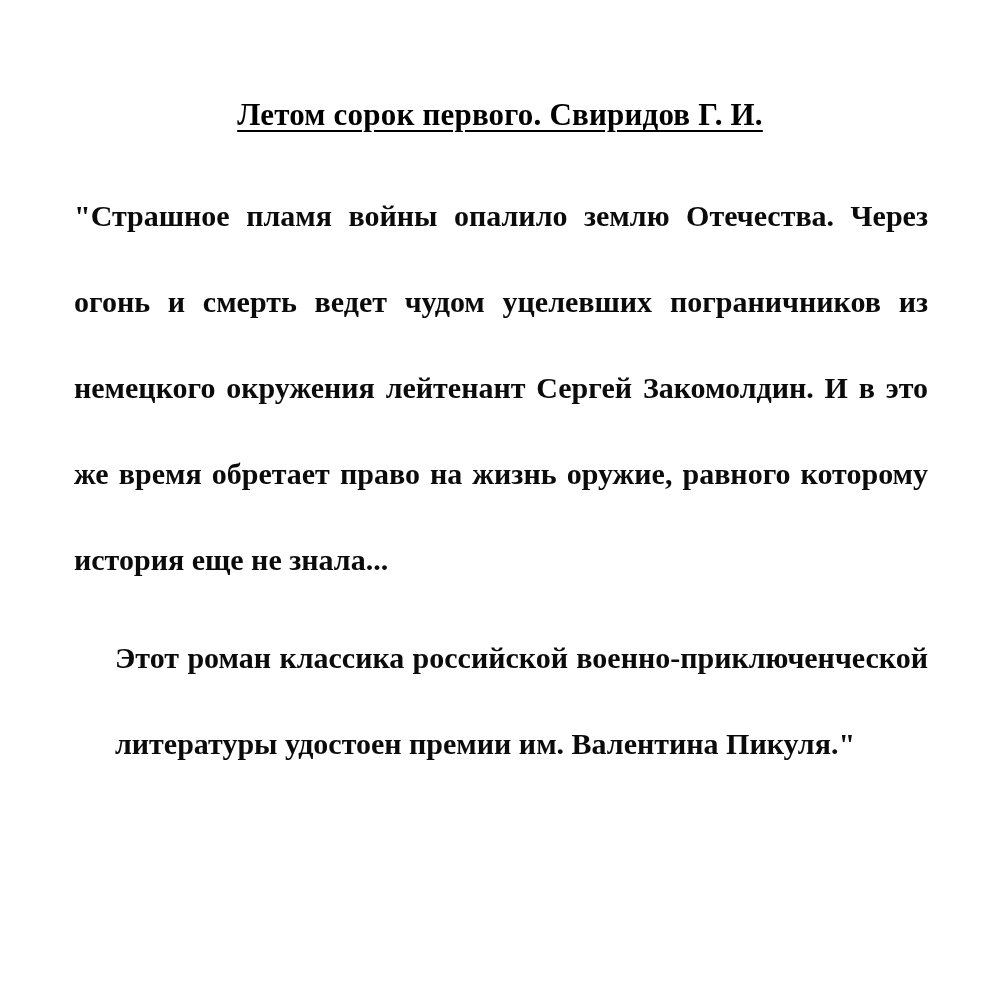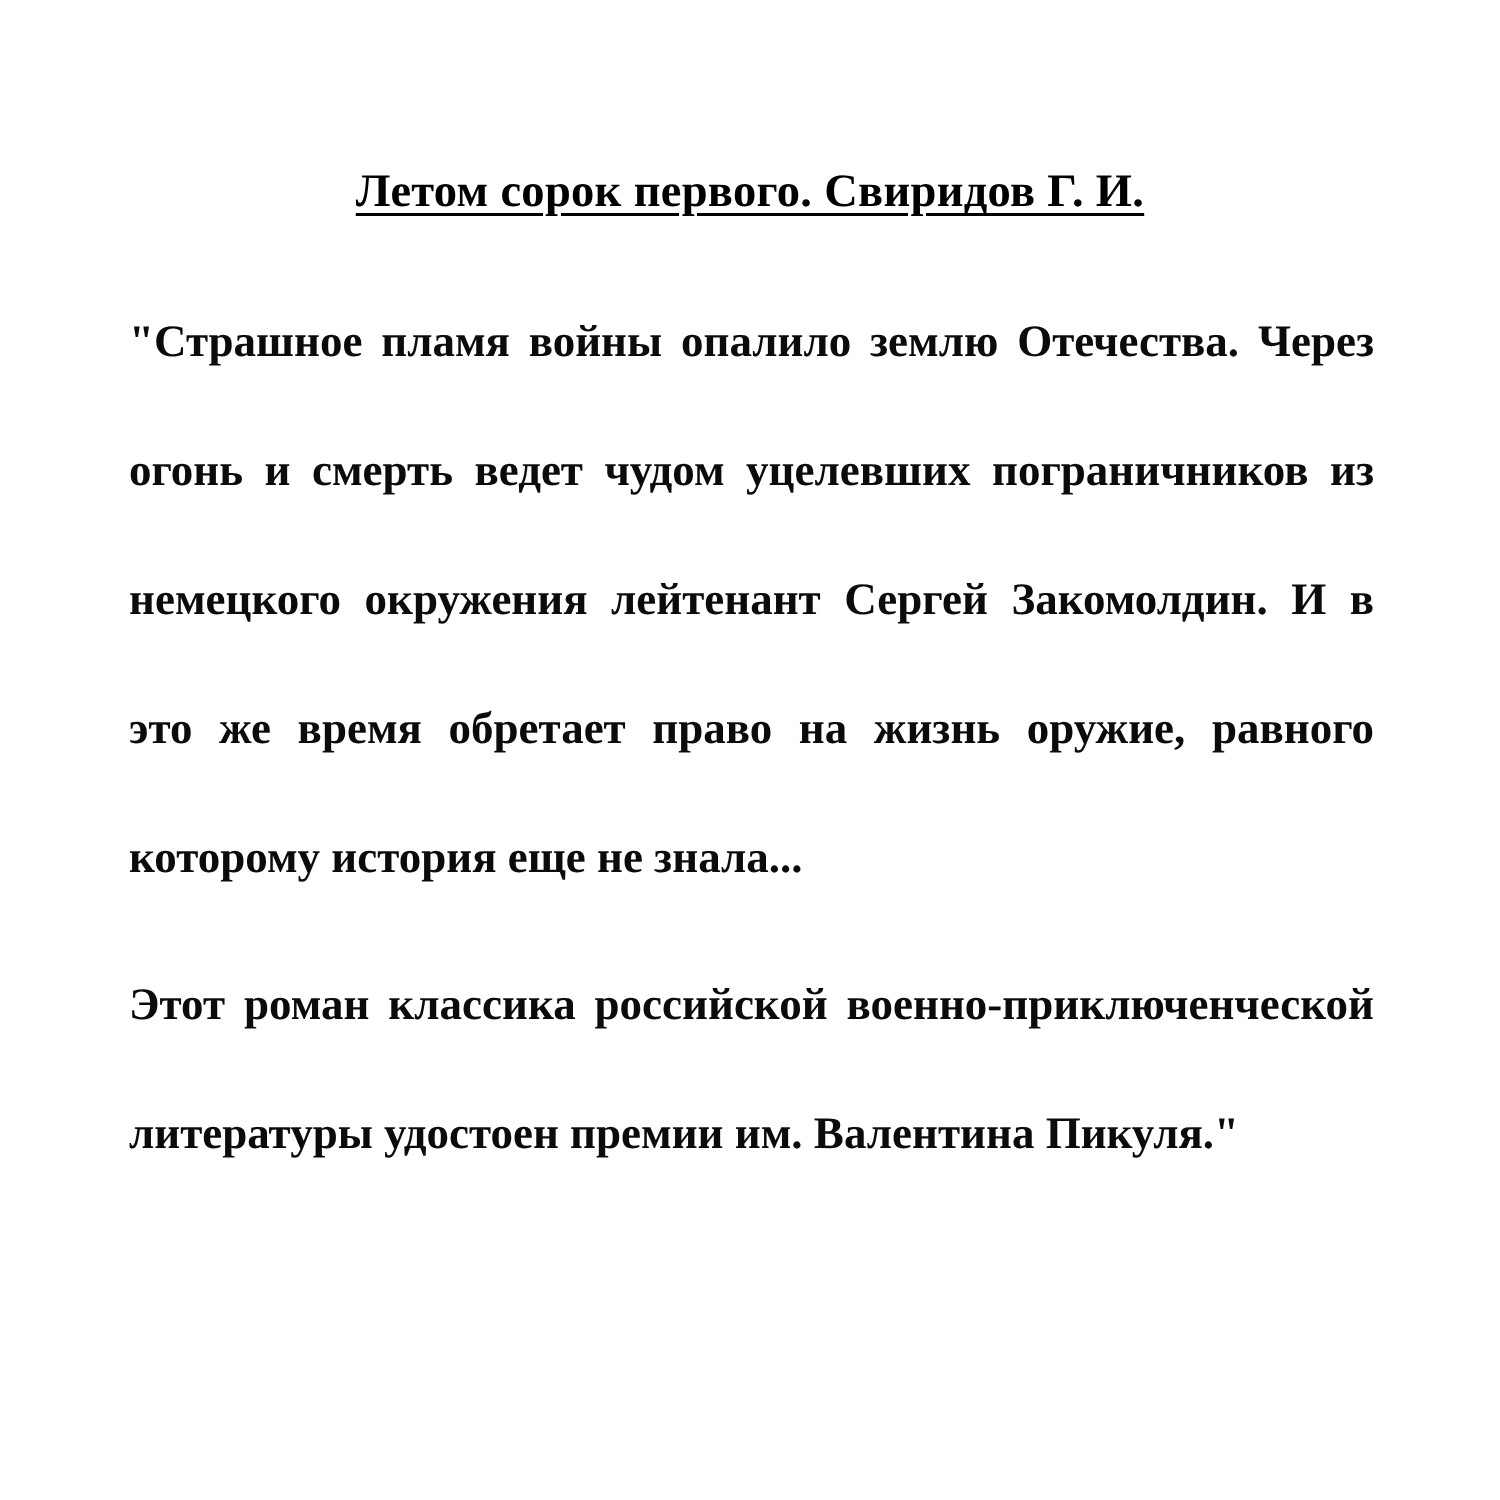--- a/index.html
+++ b/index.html
@@ -12,21 +12,21 @@
     height: 1000px;
     overflow: hidden;
     font-family: "Liberation Serif", serif;
     color: #0a0a0a;
   }
   .page {
     position: relative;
     width: 1000px;
     height: 1000px;
     box-sizing: border-box;
-    padding: 16px;
+    padding: 4px;
     background: #ffffff;
   }
   .doc-title {
     text-align: center;
     font-family: "Liberation Serif", serif;
     font-weight: bold;
     font-size: 31px;
     line-height: 1.2;
     letter-spacing: 0.2px;
     margin: 0;
@@ -49,20 +49,21 @@
     font-size: 30px;
     line-height: 86px;
     text-align: justify;
     text-justify: inter-word;
     color: #0b0b0b;
     -webkit-hyphens: manual;
     hyphens: manual;
   }
   p.para.second {
     margin-top: 12px;
+    margin-left: 41px;
   }
 </style>
 </head>
 <body>
 
 <div class="page">
 
   <h1 class="doc-title">
     <span>Летом сорок первого. Свиридов Г. И.</span>
   </h1>

